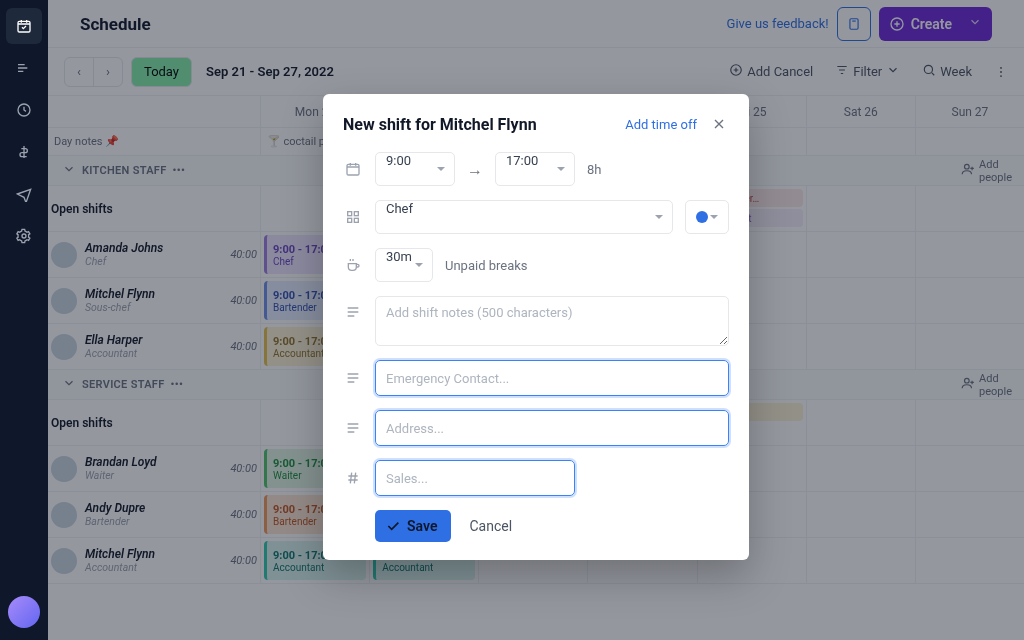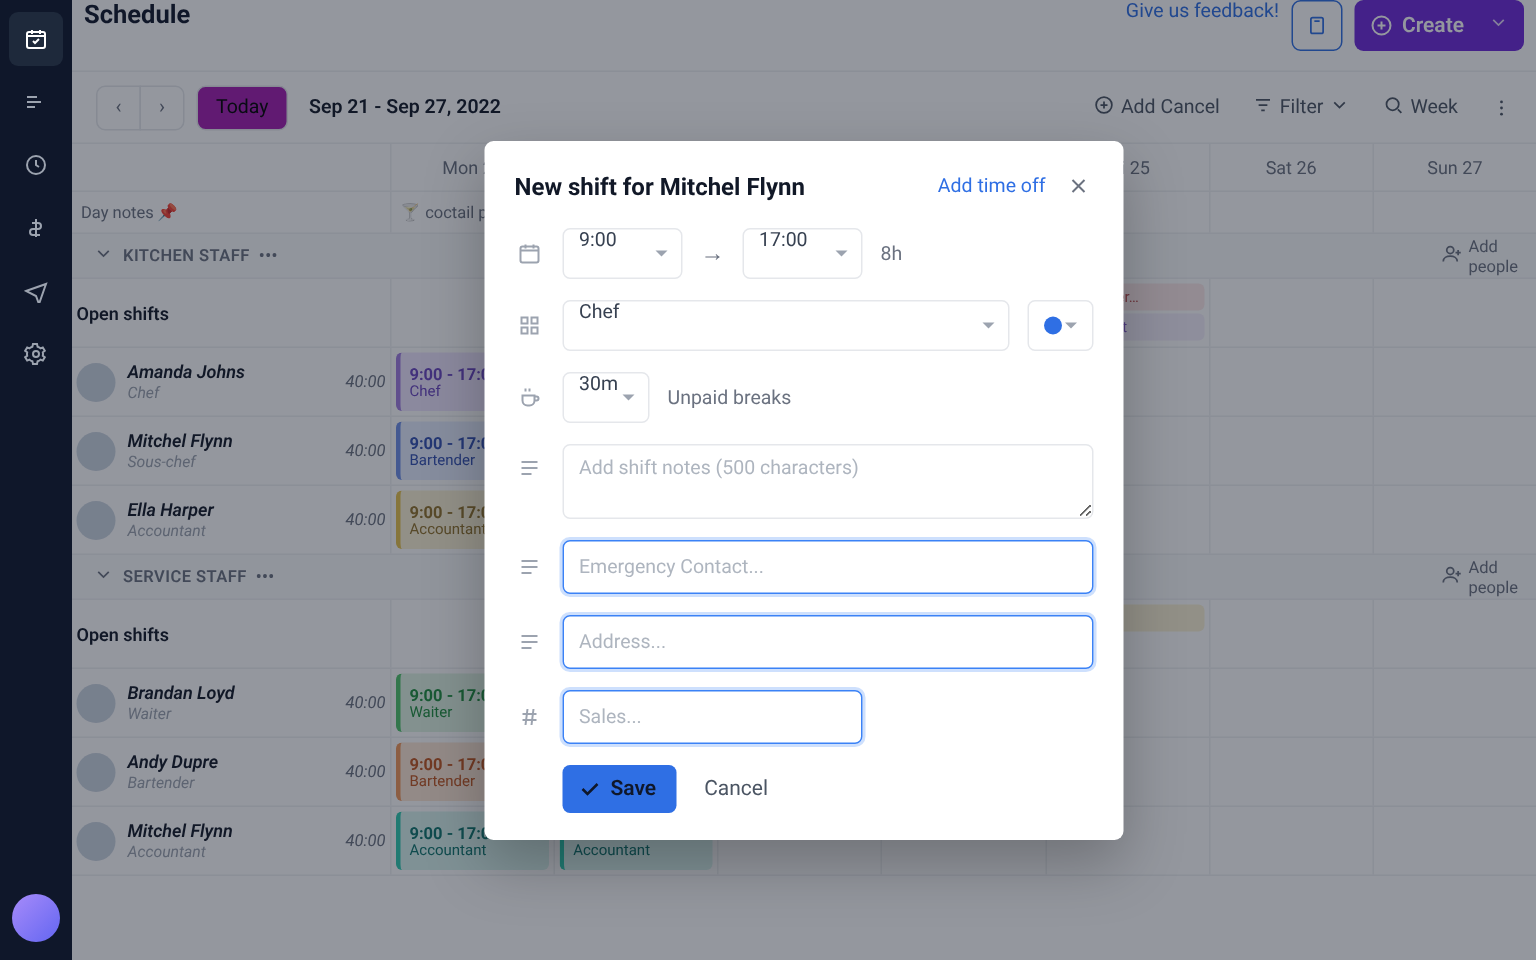--- a/index.html
+++ b/index.html
@@ -8,34 +8,34 @@
 
 
 .rail { width: 48px; background: #0f172a; display: flex; flex-direction: column; align-items: center; padding-top: 8px; gap: 6px; }
 .rail .rail-item { width: 36px; height: 36px; border-radius: 6px; display: flex; align-items: center; justify-content: center; color: #9ca3af; cursor: pointer; }
 .rail .rail-item.active { background: #1e293b; color: #fff; }
 .rail .spacer { flex: 1; }
 .rail .avatar { width: 32px; height: 32px; border-radius: 50%; background: linear-gradient(135deg,#a78bfa,#6366f1); margin-bottom: 12px; }
 
 
 .main { flex: 1; display: flex; flex-direction: column; background: #fff; position: relative; }
-.hdr { height: 48px; display: flex; padding: 0 8px; border-bottom: 1px solid #eef0f2; }
+.hdr { height: 48px; display: flex; align-items: center; padding: 0 32px; border-bottom: 1px solid #eef0f2; }
 .hdr h1 { font-size: 17px; font-weight: 700; color: #0f172a; }
 .hdr .grow { flex: 1; }
 .feedback { color: #2f6fe4; font-size: 13px; margin-right: 8px; cursor: pointer; }
 .iconbtn { width: 34px; height: 34px; border: 1px solid #2f6fe4; color: #2f6fe4; border-radius: 6px; display: flex; align-items: center; justify-content: center; cursor: pointer; margin-right: 8px; }
 .createbtn { background: #6d28d9; color: #fff; border-radius: 6px; height: 34px; padding: 0 10px 0 10px; display: flex; align-items: center; gap: 6px; font-size: 14px; font-weight: 600; cursor: pointer; }
 .createbtn .chev { margin-left: 10px; opacity: .8; }
 
 .toolbar { height: 48px; display: flex; align-items: center; padding: 0 16px; border-bottom: 1px solid #eef0f2; gap: 8px; font-size: 13px; color: #374151; }
 .nav-arrows { display: flex; }
 .nav-arrows button { width: 30px; height: 30px; border: 1px solid #e5e7eb; background: #fff; cursor: pointer; color: #6b7280; display:flex;align-items:center;justify-content:center; }
 .nav-arrows button:first-child { border-radius: 6px 0 0 6px; }
 .nav-arrows button:last-child { border-radius: 0 6px 6px 0; margin-left: -1px; }
-.today-btn { height: 30px; padding: 0 12px; border: 1px solid #e5e7eb; border-radius: 6px; background: #a21caf; cursor: pointer; font-size:13px;}
+.today-btn { height: 30px; padding: 0 12px; border: 1px solid #e5e7eb; border-radius: 6px; background: #86efac; cursor: pointer; font-size:13px;}
 .date-range { font-weight: 600; color: #111827; margin-left: 6px;}
 .toolbar .grow { flex: 1; }
 .tool-link { display: flex; align-items: center; gap: 4px; color: #4b5563; cursor: pointer; margin-left: 14px; }
 
 
 .grid { flex: 1; overflow: hidden; font-size: 12px; color: #374151; }
 .days-row { display: grid; grid-template-columns: 212px repeat(7, 1fr); height: 32px; border-bottom: 1px solid #eef0f2; }
 .days-row > div { display: flex; align-items: center; justify-content: center; color: #6b7280; font-size: 12px; border-left: 1px solid #eef0f2; }
 .days-row > div:first-child { border-left: none; }
 .notes-row { display: grid; grid-template-columns: 212px repeat(7, 1fr); height: 28px; border-bottom: 1px solid #eef0f2; }

